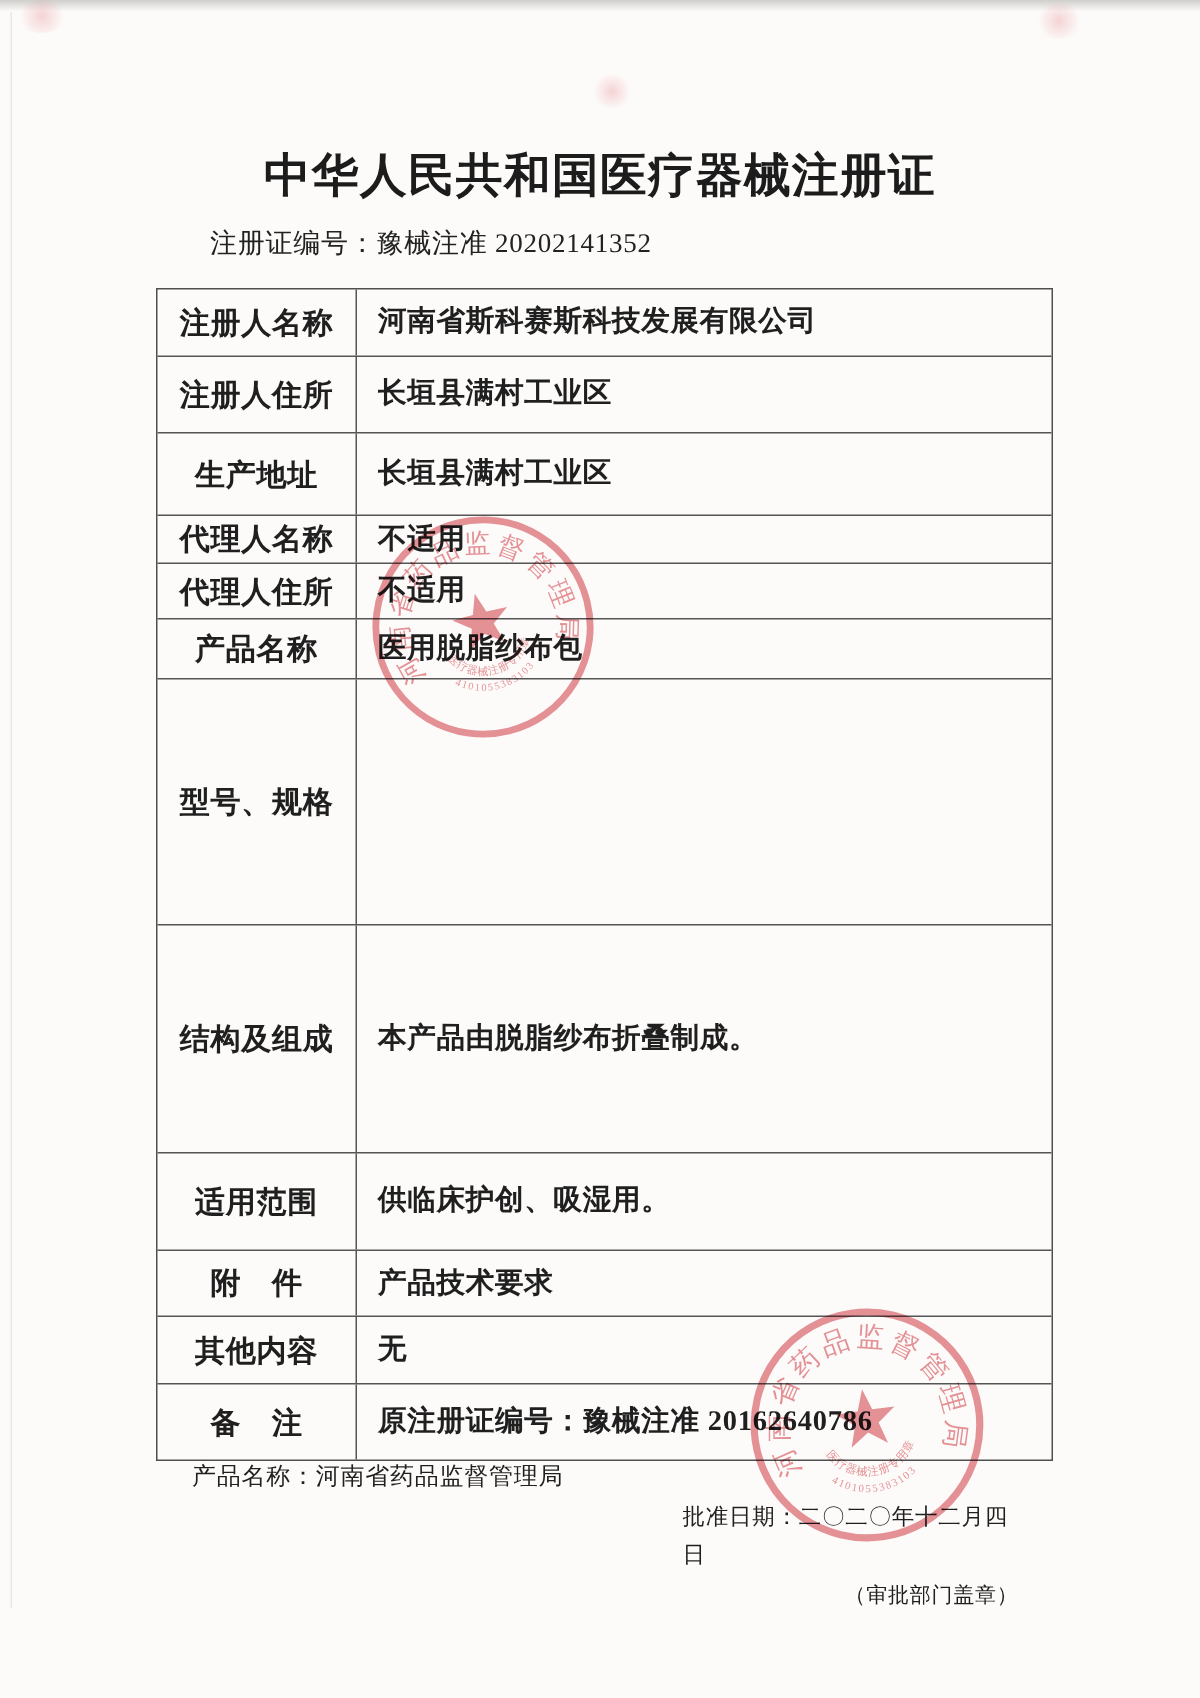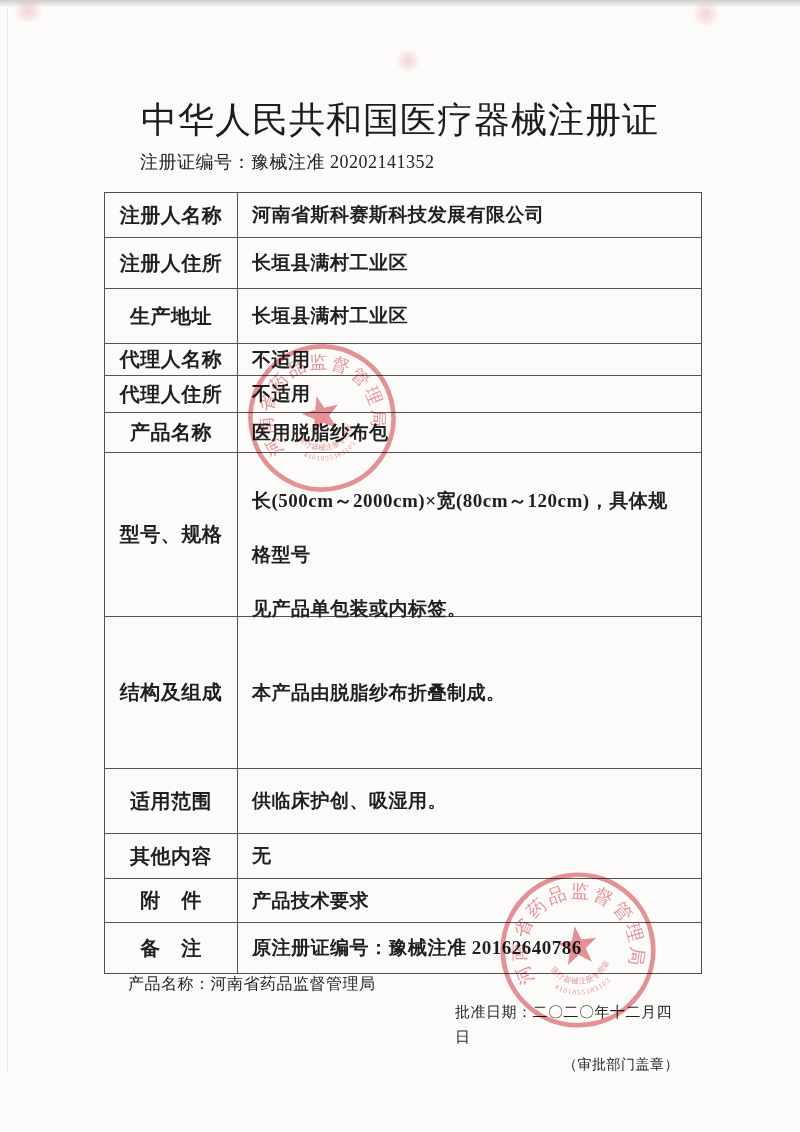--- a/index.html
+++ b/index.html
@@ -23,21 +23,21 @@
     position:absolute;border-radius:50%;
     background:radial-gradient(circle, rgba(228,118,128,.30), rgba(228,118,128,0) 70%);
   }
   .smudge.s1{left:10px;top:0;width:36px;height:22px;}
   .smudge.s2{left:394px;top:50px;width:28px;height:22px;}
   .smudge.s3{left:690px;top:2px;width:32px;height:24px;}
 
   .title{
     position:absolute;top:96px;left:0;width:100%;
     margin:0;text-align:center;
-    font-size:36px;font-weight:normal;letter-spacing:1px;
+    font-size:31px;font-weight:bold;letter-spacing:1px;
     color:#1c1c1c;
   }
   .regline{
     position:absolute;top:150px;left:140px;
     font-size:18px;letter-spacing:.5px;color:#222;
   }
 
   .cert-table{
     position:absolute;left:104px;top:192px;width:598px;
     border:1px solid #4f4f4f;
@@ -132,38 +132,36 @@
     <div class="row" style="height:37px">
       <div class="cell-label">代理人住所</div>
       <div class="cell-value">不适用</div>
     </div>
     <div class="row" style="height:40px">
       <div class="cell-label">产品名称</div>
       <div class="cell-value">医用脱脂纱布包</div>
     </div>
     <div class="row spec-row" style="height:164px">
       <div class="cell-label">型号、规格</div>
-      <div class="cell-value">长(500cm～2000cm)×宽(80cm～120cm)，具体规格型号
-见产品单包装或内标签。</div>
     </div>
     <div class="row" style="height:152px">
       <div class="cell-label">结构及组成</div>
       <div class="cell-value">本产品由脱脂纱布折叠制成。</div>
     </div>
     <div class="row" style="height:65px">
       <div class="cell-label">适用范围</div>
       <div class="cell-value">供临床护创、吸湿用。</div>
     </div>
+    <div class="row" style="height:44px">
+      <div class="cell-label">附　件</div>
+      <div class="cell-value">产品技术要求</div>
+    </div>
     <div class="row" style="height:45px">
       <div class="cell-label">其他内容</div>
       <div class="cell-value">无</div>
-    </div>
-    <div class="row" style="height:44px">
-      <div class="cell-label">附　件</div>
-      <div class="cell-value">产品技术要求</div>
     </div>
     <div class="row" style="height:50px">
       <div class="cell-label">备　注</div>
       <div class="cell-value">原注册证编号：豫械注准 20162640786</div>
     </div>
   </div>
 
   <div class="footer-left">
     <span>产品名称：</span><span>河南省药品监督管理局</span>
   </div>

